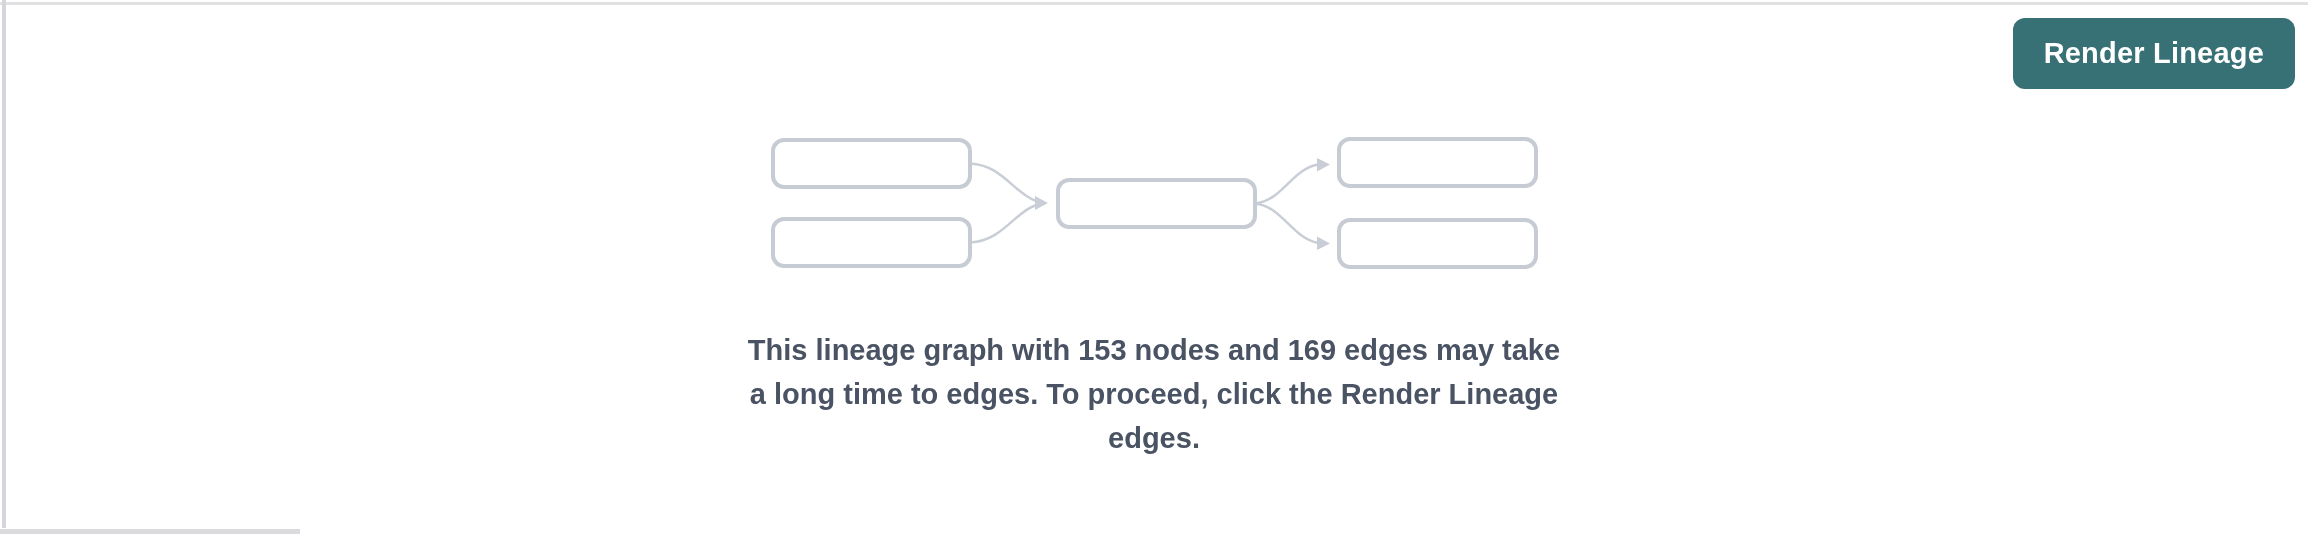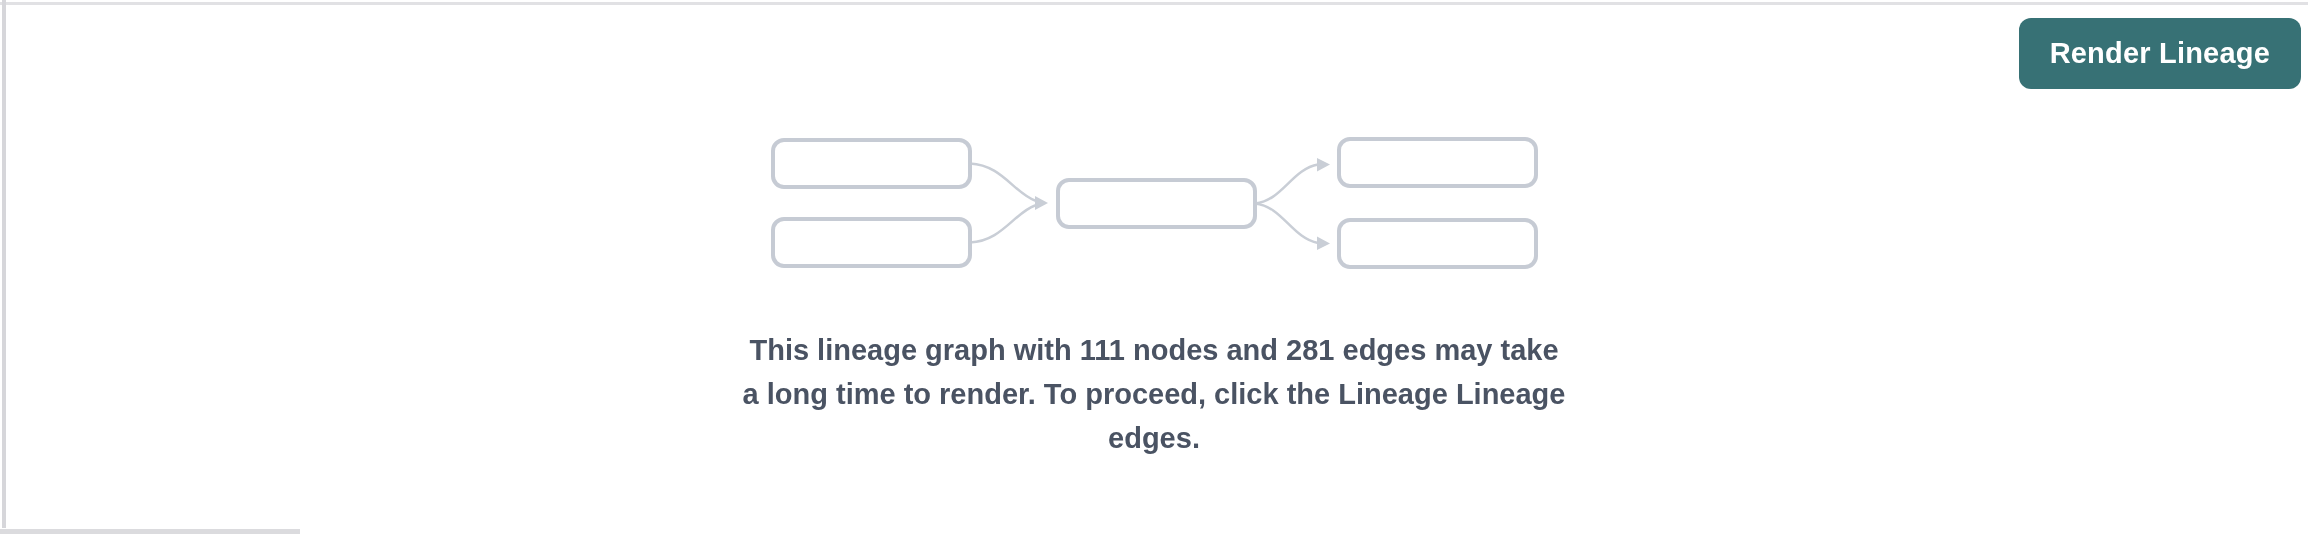--- a/index.html
+++ b/index.html
@@ -28,21 +28,21 @@
     background: #d6d6da;
   }
   .hscroll-thumb {
     position: absolute;
     left: 0; bottom: 0;
     width: 300px; height: 5px;
     background: #dbdbde;
   }
   .render-btn {
     position: absolute;
-    top: 18px; right: 7px;
+    top: 18px; right: 13px;
     height: 71px;
     padding: 12px 31px;
     background: #377175;
     color: #ffffff;
     font-family: "Liberation Sans", sans-serif;
     font-size: 29px;
     font-weight: 700;
     border: none;
     border-radius: 12px;
     cursor: pointer;
@@ -92,18 +92,18 @@
     <g fill="#ffffff" stroke="#c6cbd4" stroke-width="4">
       <rect x="19" y="15" width="197" height="47" rx="11"></rect>
       <rect x="19" y="94" width="197" height="47" rx="11"></rect>
       <rect x="304" y="55" width="197" height="47" rx="11"></rect>
       <rect x="585" y="14" width="197" height="47" rx="11"></rect>
       <rect x="585" y="95" width="197" height="47" rx="11"></rect>
     </g>
   </svg>
 
   <div class="message">
-    <div>This lineage graph with 111 nodes and 281 edges may take</div>
-    <div>a long time to render. To proceed, click the Lineage Lineage</div>
+    <div>This lineage graph with 153 nodes and 169 edges may take</div>
+    <div>a long time to edges. To proceed, click the Render Lineage</div>
     <div>edges.</div>
   </div>
 
 </div>
 
 </body></html>

